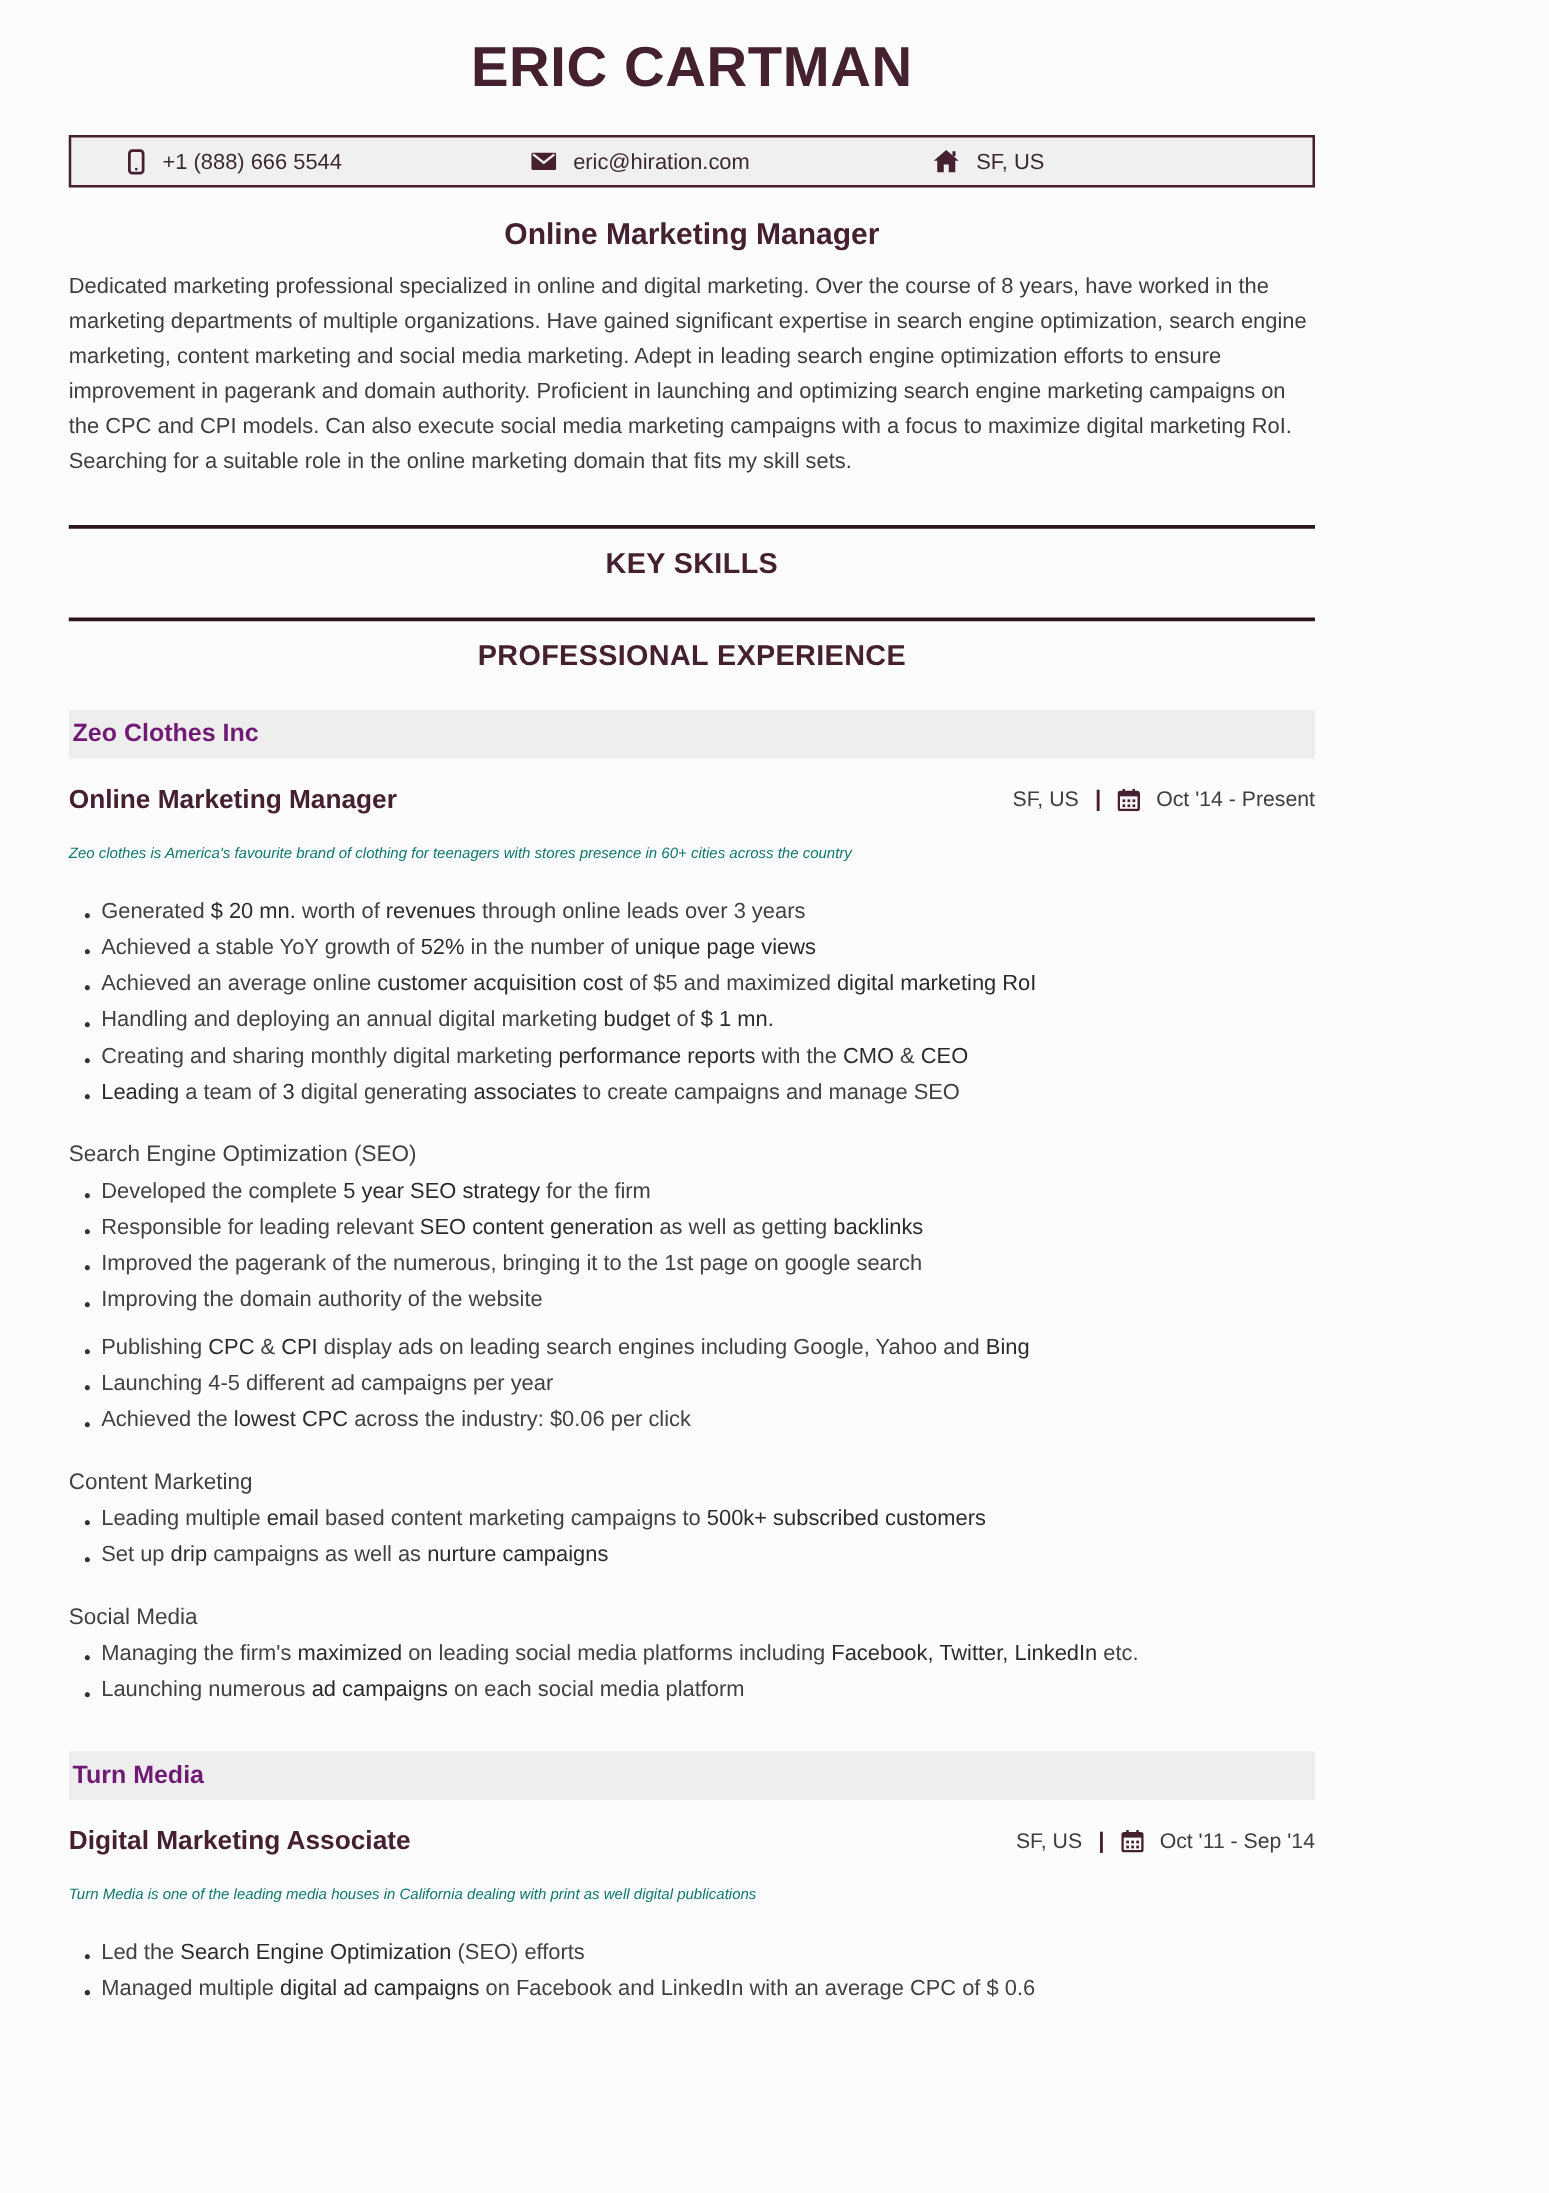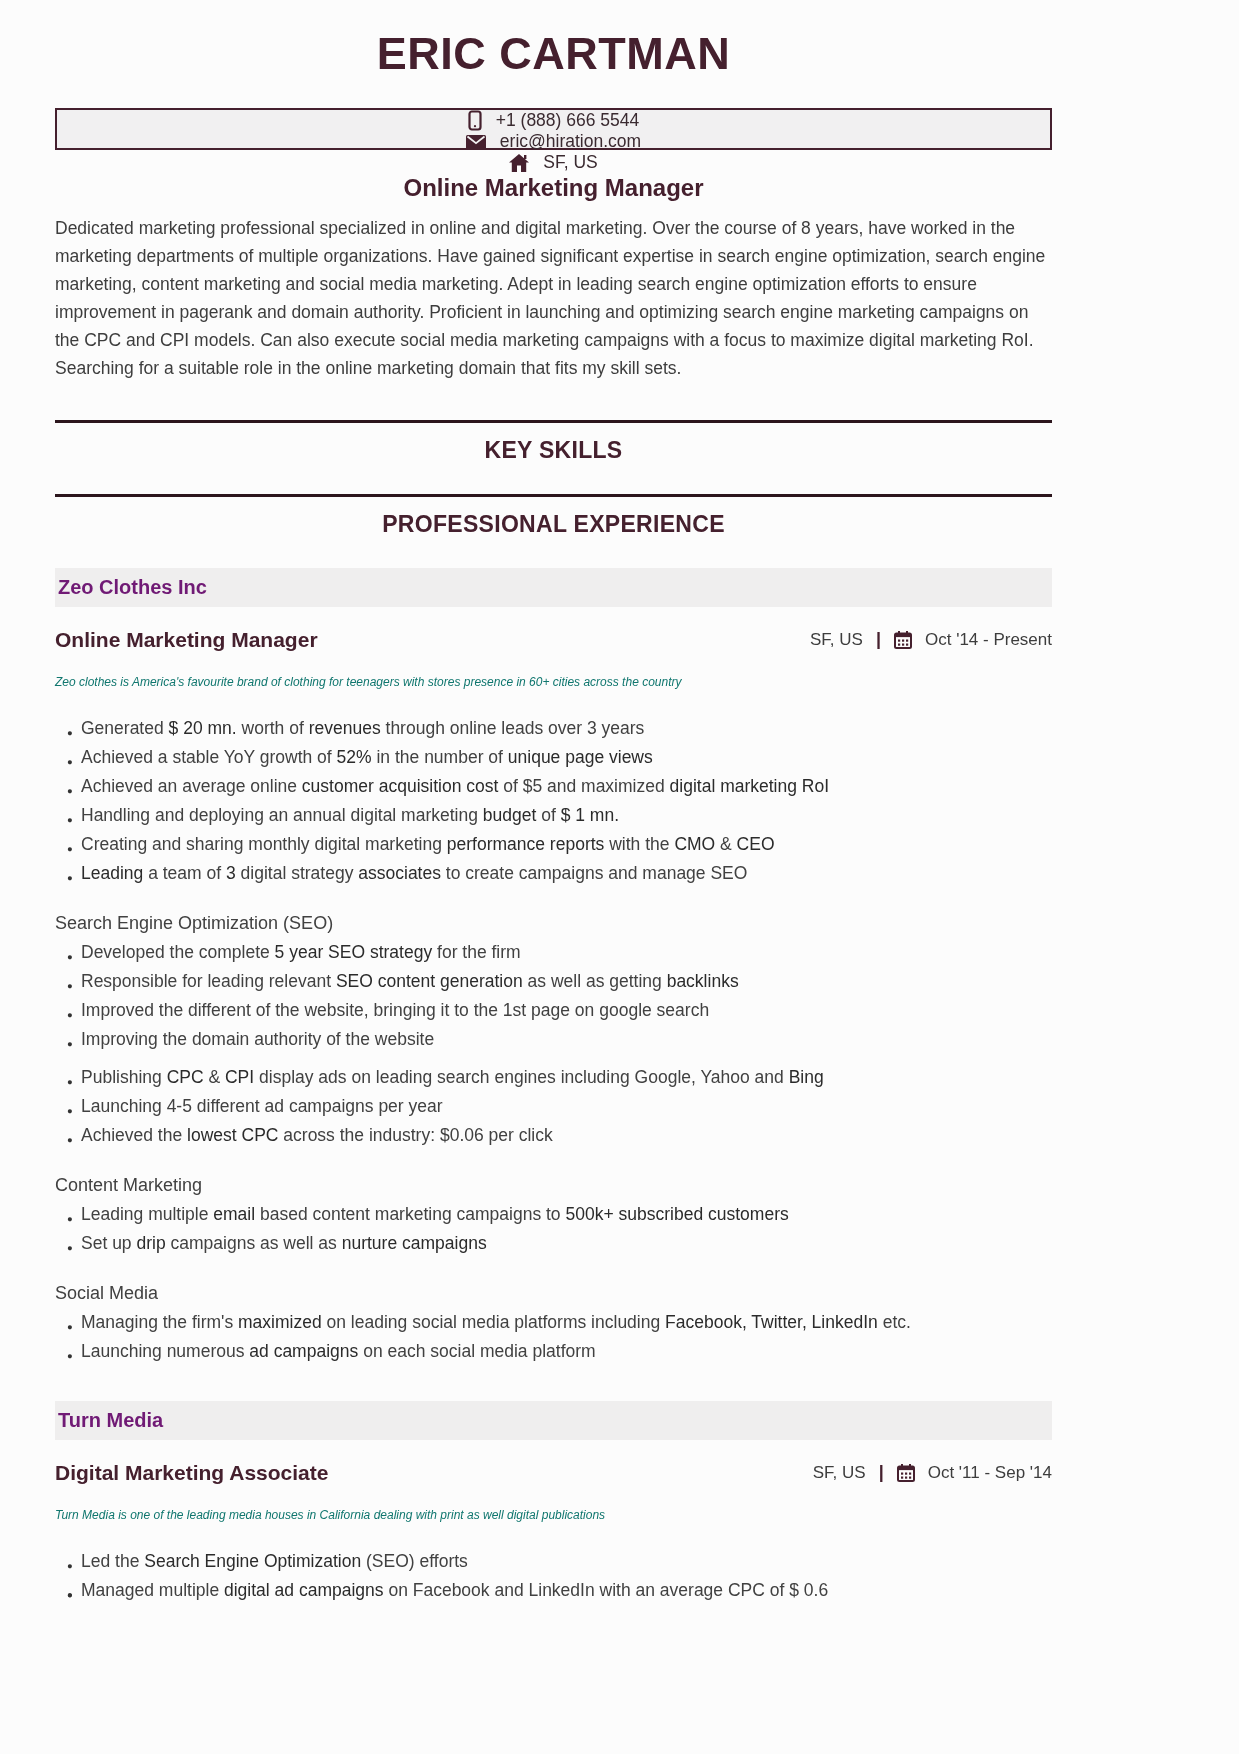--- a/index.html
+++ b/index.html
@@ -19,21 +19,21 @@
   }
   .page{width:1107px;min-height:1754px;padding:0 55px;overflow:hidden;}
 
   .name{
     margin:28px 0 0;text-align:center;font-size:45px;line-height:52px;
     font-weight:700;color:var(--accent);letter-spacing:.5px;
   }
 
   .contact-bar{
     margin-top:28px;height:42px;border:2px solid var(--accent);
-    background:var(--contact-bg);display:flex;align-items:center;padding:0 45px;flex-direction:column;
+    background:var(--contact-bg);display:flex;align-items:center;padding:0 45px;
   }
   .contact-item{flex:1;display:flex;align-items:center;gap:14px;font-size:17.5px;color:#3a2a30;}
   .contact-item:last-child{flex:.8;}
   .cicon{flex:0 0 auto;display:inline-flex;}
 
   .doc-title{
     margin:24px 0 0;text-align:center;font-size:24px;line-height:28px;
     font-weight:700;color:var(--accent);
   }
   .summary{
@@ -142,27 +142,27 @@
           <span>Oct '14 - Present</span>
         </div>
       </div>
       <div class="blurb">Zeo clothes is America's favourite brand of clothing for teenagers with stores presence in 60+ cities across the country</div>
       <ul class="bullets">
         <li><span class="bullet-dot">●</span><span>Generated </span><b>$ 20 mn.</b><span> worth of </span><b>revenues</b><span> through online leads over 3 years</span></li>
         <li><span class="bullet-dot">●</span><span>Achieved a stable YoY growth of </span><b>52%</b><span> in the number of </span><b>unique page views</b></li>
         <li><span class="bullet-dot">●</span><span>Achieved an average online </span><b>customer acquisition cost</b><span> of $5 and maximized </span><b>digital marketing RoI</b></li>
         <li><span class="bullet-dot">●</span><span>Handling and deploying an annual digital marketing </span><b>budget</b><span> of </span><b>$ 1 mn.</b></li>
         <li><span class="bullet-dot">●</span><span>Creating and sharing monthly digital marketing </span><b>performance reports</b><span> with the </span><b>CMO</b><span> &amp; </span><b>CEO</b></li>
-        <li><span class="bullet-dot">●</span><b>Leading</b><span> a team of </span><b>3</b><span> digital strategy </span><b>associates</b><span> to create campaigns and manage SEO</span></li>
+        <li><span class="bullet-dot">●</span><b>Leading</b><span> a team of </span><b>3</b><span> digital generating </span><b>associates</b><span> to create campaigns and manage SEO</span></li>
       </ul>
       <div class="group-heading">Search Engine Optimization (SEO)</div>
       <ul class="bullets sub">
         <li><span class="bullet-dot">●</span><span>Developed the complete </span><b>5 year SEO strategy</b><span> for the firm</span></li>
         <li><span class="bullet-dot">●</span><span>Responsible for leading relevant </span><b>SEO content generation</b><span> as well as getting </span><b>backlinks</b></li>
-        <li><span class="bullet-dot">●</span><span>Improved the different of the website, bringing it to the 1st page on google search</span></li>
+        <li><span class="bullet-dot">●</span><span>Improved the pagerank of the numerous, bringing it to the 1st page on google search</span></li>
         <li><span class="bullet-dot">●</span><span>Improving the domain authority of the website</span></li>
       </ul>
       <ul class="bullets sub">
         <li><span class="bullet-dot">●</span><span>Publishing </span><b>CPC</b><span> &amp; </span><b>CPI</b><span> display ads on leading search engines including Google, Yahoo and </span><b>Bing</b></li>
         <li><span class="bullet-dot">●</span><span>Launching 4-5 different ad campaigns per year</span></li>
         <li><span class="bullet-dot">●</span><span>Achieved the </span><b>lowest CPC</b><span> across the industry: $0.06 per click</span></li>
       </ul>
       <div class="group-heading">Content Marketing</div>
       <ul class="bullets sub">
         <li><span class="bullet-dot">●</span><span>Leading multiple </span><b>email</b><span> based content marketing campaigns to </span><b>500k+ subscribed customers</b></li>

